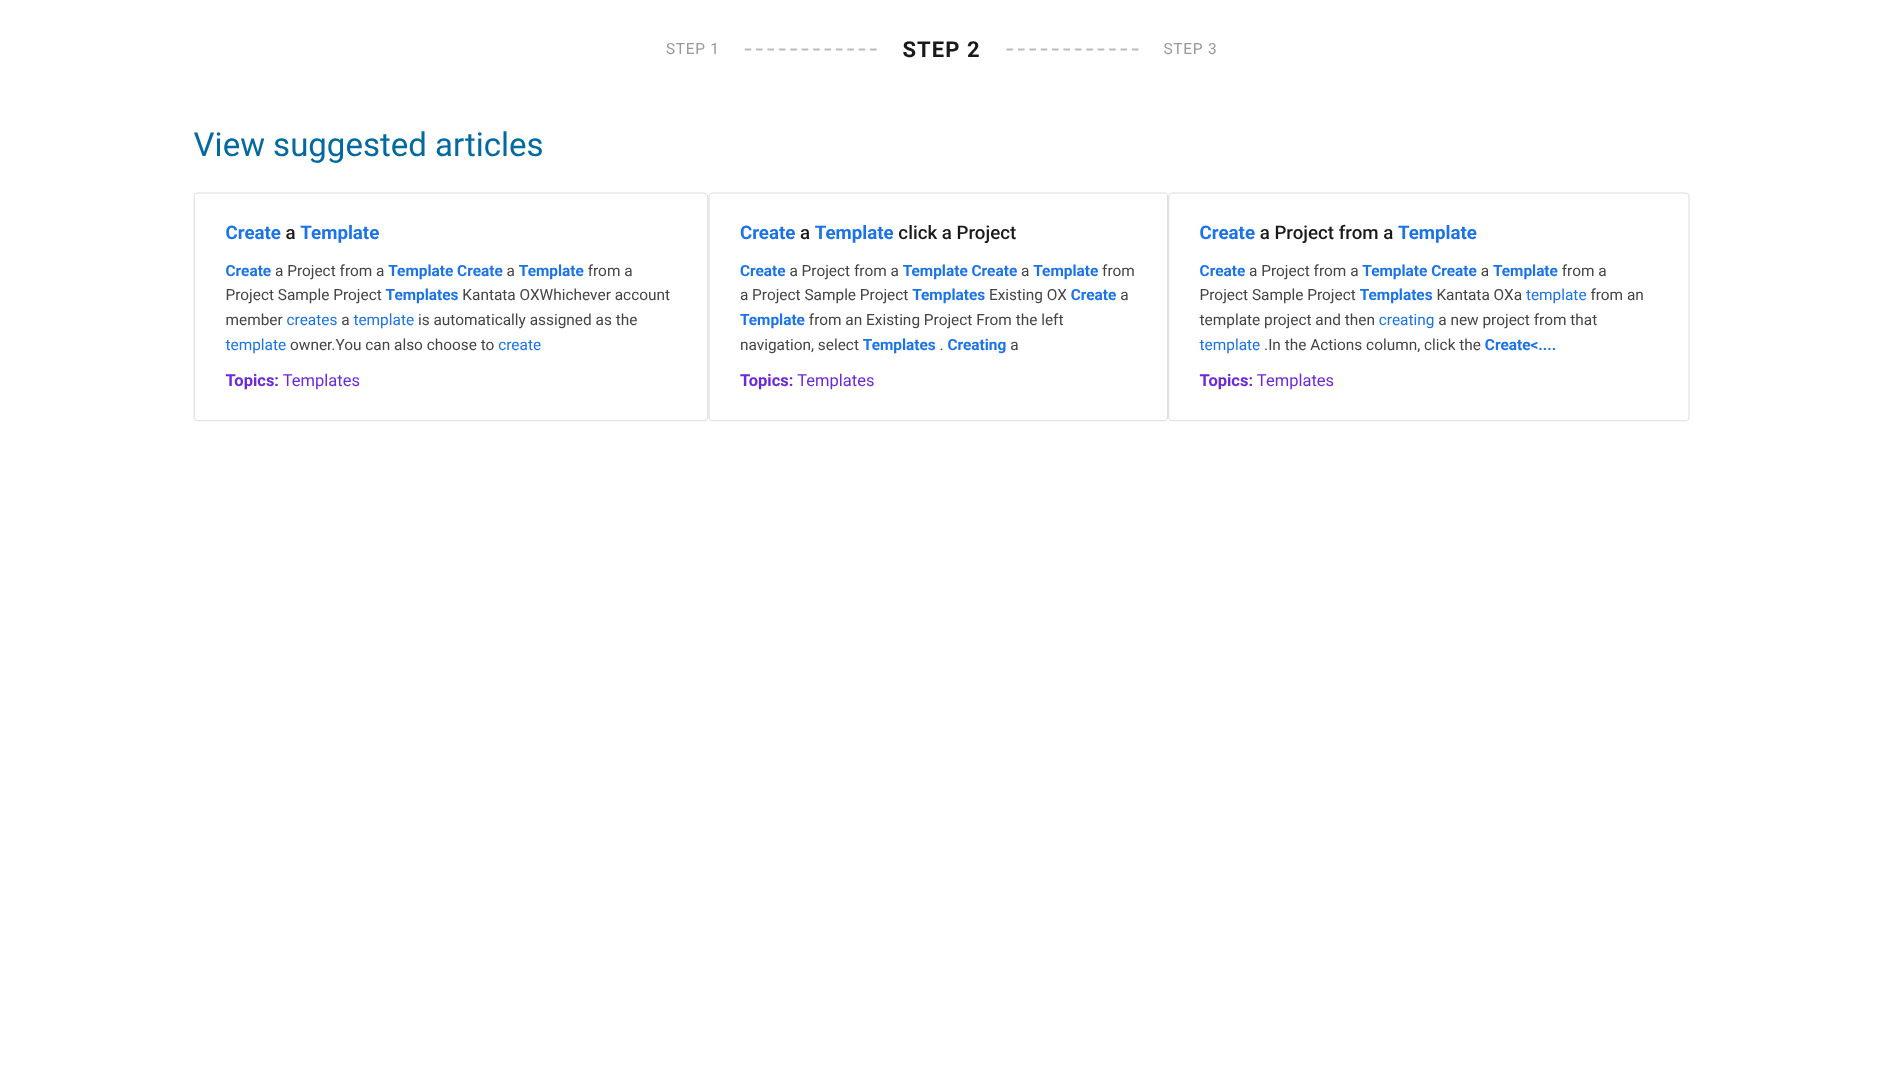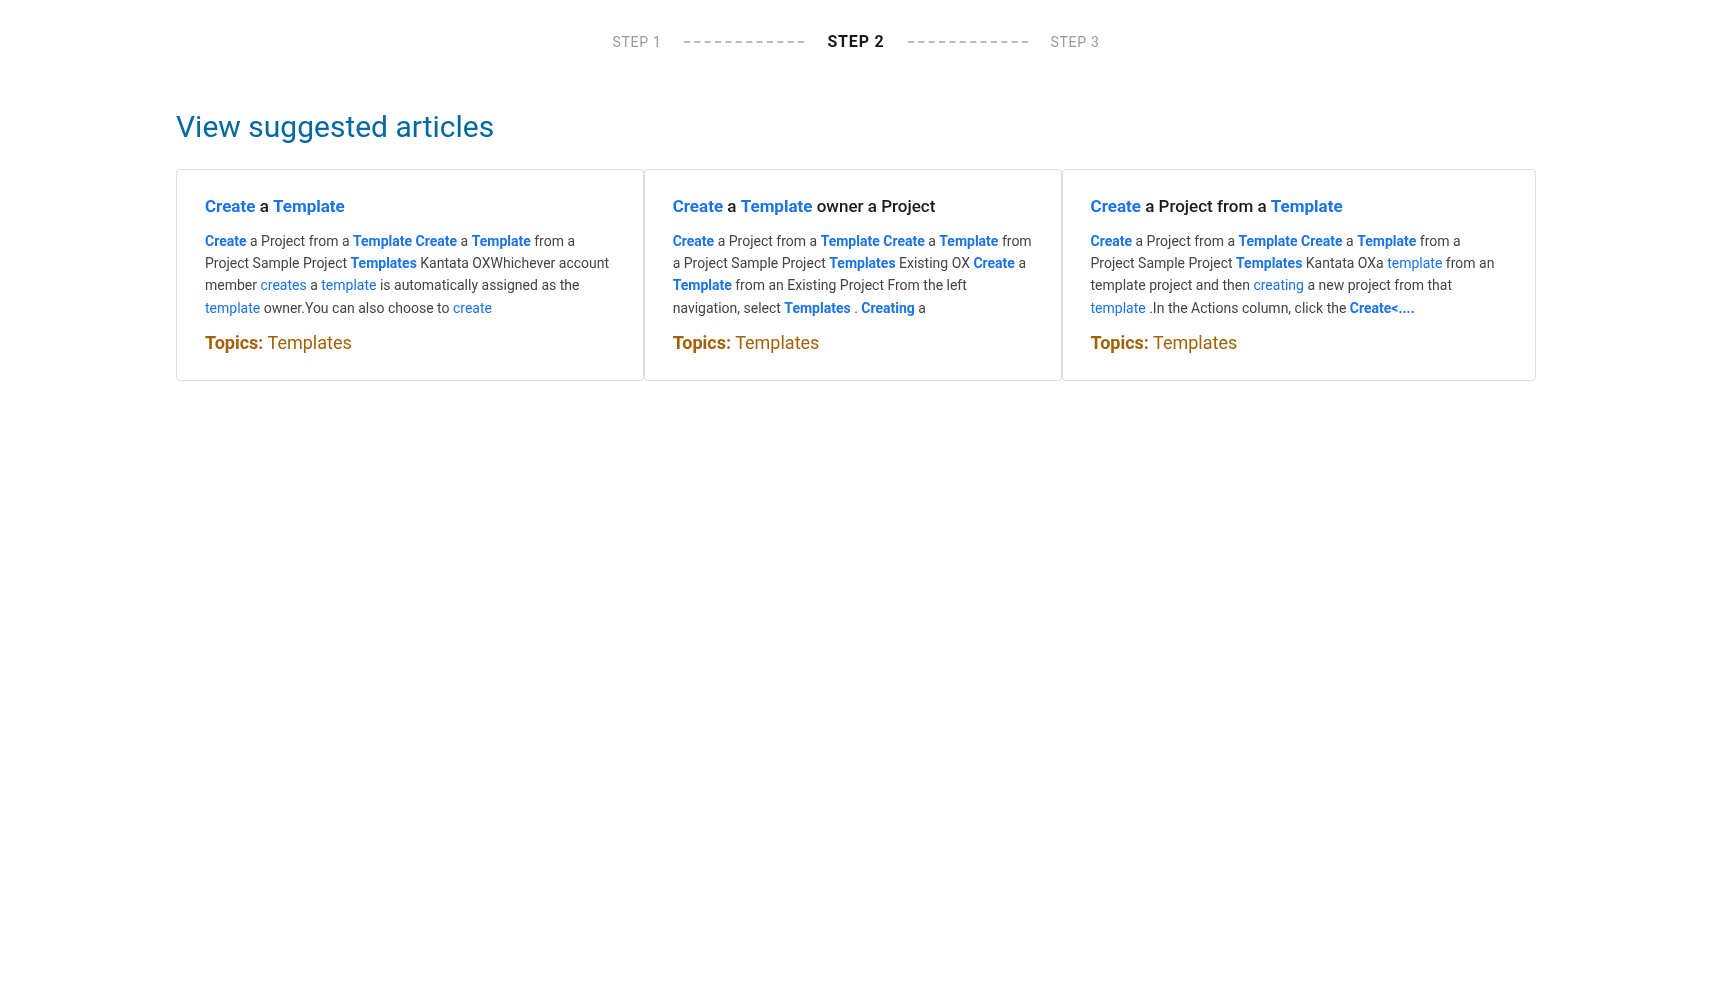--- a/index.html
+++ b/index.html
@@ -40,21 +40,21 @@
     .step-label {
       font-size: 14px;
       color: #999999;
       font-weight: 400;
       letter-spacing: 0.05em;
     }
 
     .step-label.active {
       color: #1a1a1a;
       font-weight: 700;
-      font-size: 16px;
+      font-size: 20px;
     }
 
     .step-connector {
       display: flex;
       align-items: center;
       width: 120px;
       margin: 0 6px;
     }
 
     .step-connector-line {
@@ -93,22 +93,22 @@
     }
 
     .article-excerpt {
       font-size: 14px;
       color: #444444;
       margin-bottom: 10px;
       line-height: 1.6;
     }
 
     .article-topics {
-      font-size: 18px;
-      color: #a16207;
+      font-size: 15px;
+      color: #6d28d9;
     }
 
     .article-topics-label {
       font-weight: 700;
     }
 
     
     .link-blue {
       color: #1a73e8;
       font-weight: 700;
@@ -176,21 +176,21 @@
         <span class="article-topics-label">Topics:</span>
         <span>Templates</span>
       </div>
     </div>
 
     <div class="article-card">
       <div class="article-title">
         <span class="link-blue">Create</span>
         <span> a </span>
         <span class="link-blue">Template</span>
-        <span> owner a Project</span>
+        <span> click a Project</span>
       </div>
       <div class="article-excerpt">
         <span class="link-blue">Create</span>
         <span> a Project from a </span>
         <span class="link-blue">Template</span>
         <span> </span>
         <span class="link-blue">Create</span>
         <span> a </span>
         <span class="link-blue">Template</span>
         <span> from a Project Sample Project </span>

